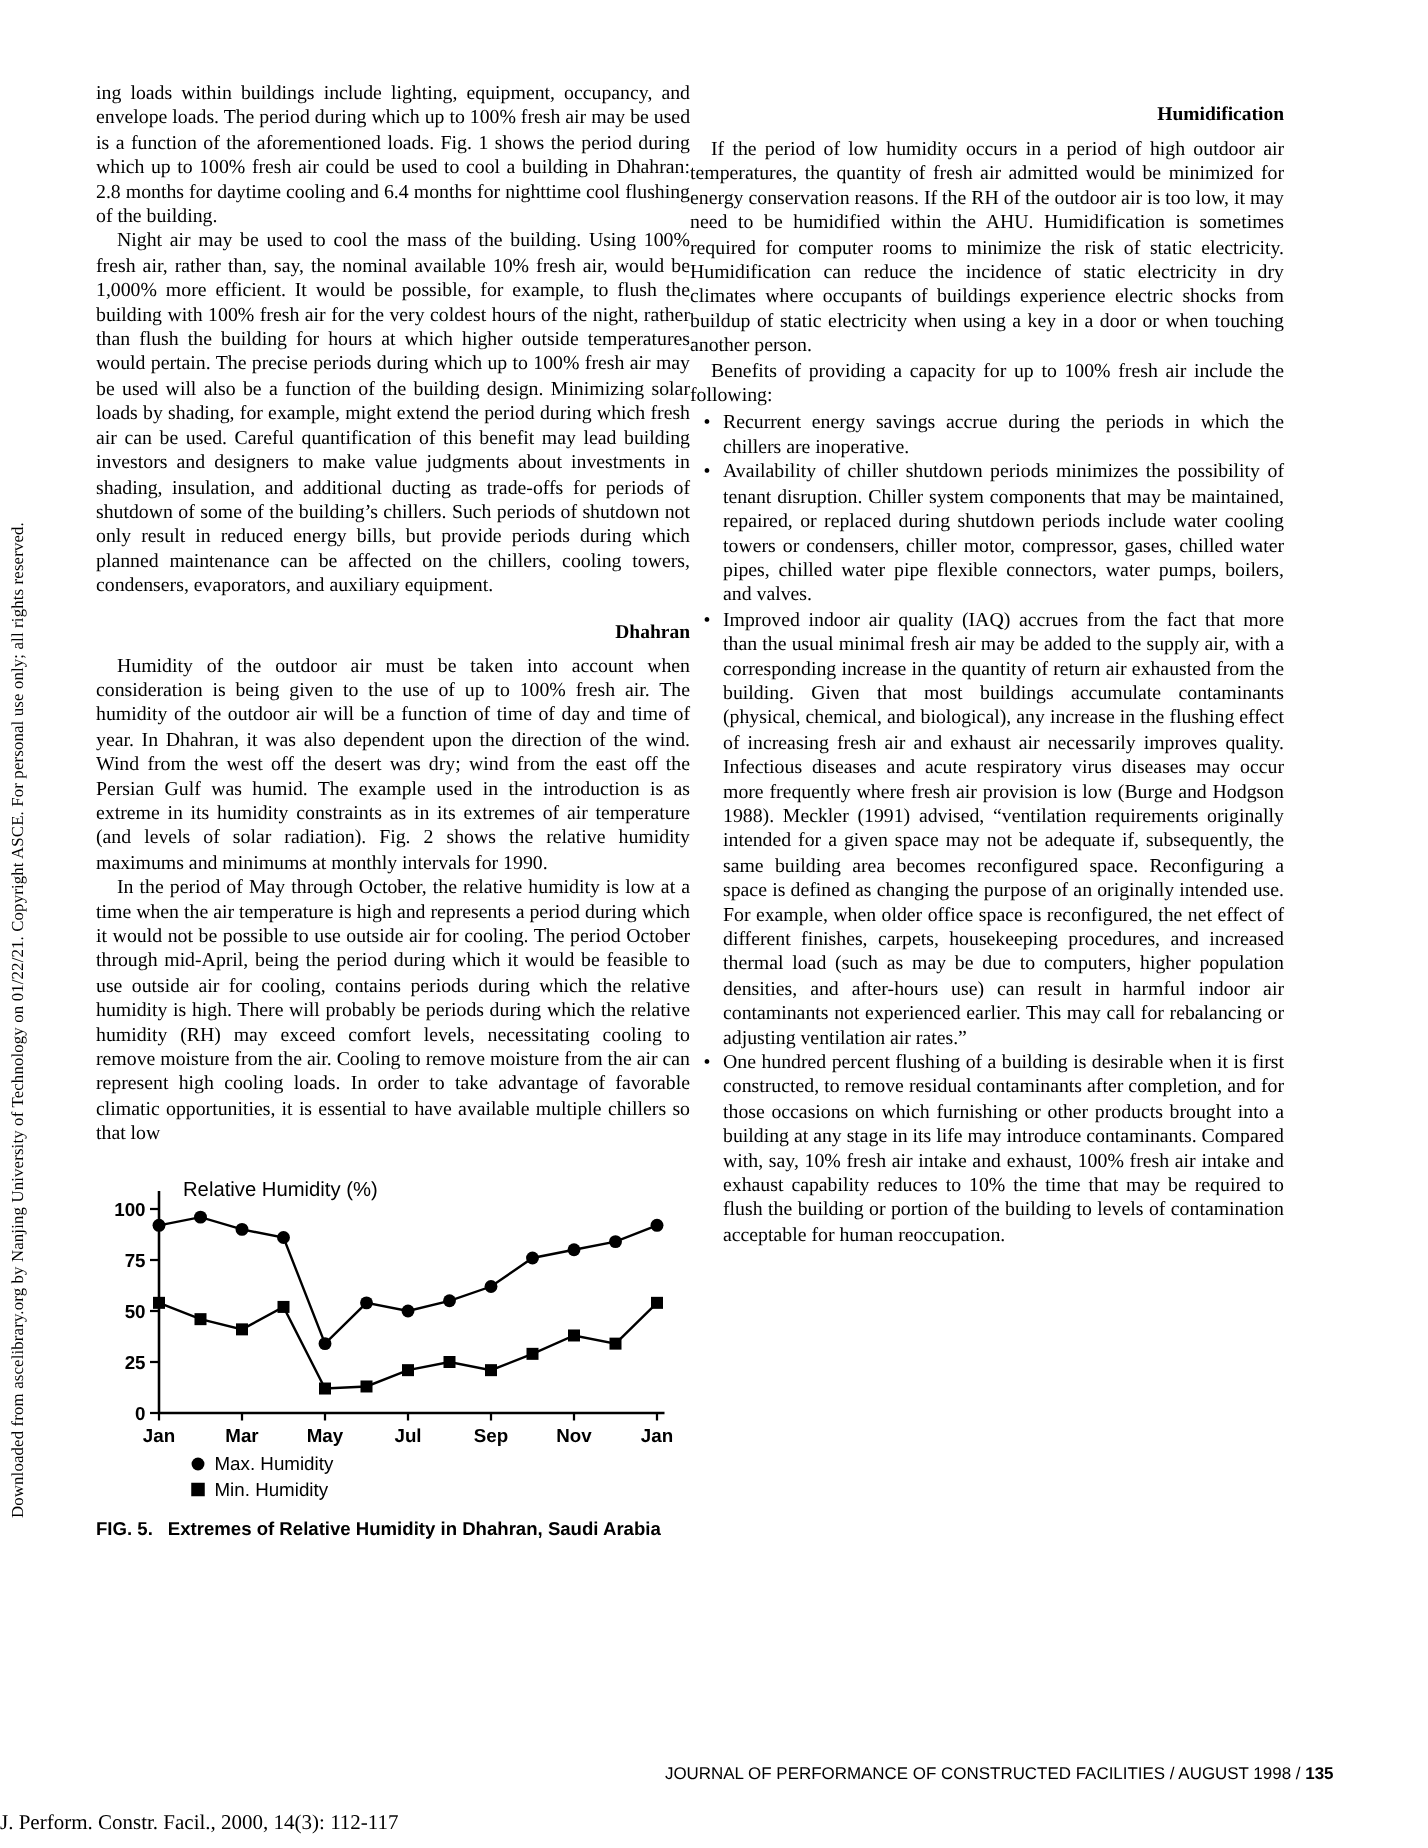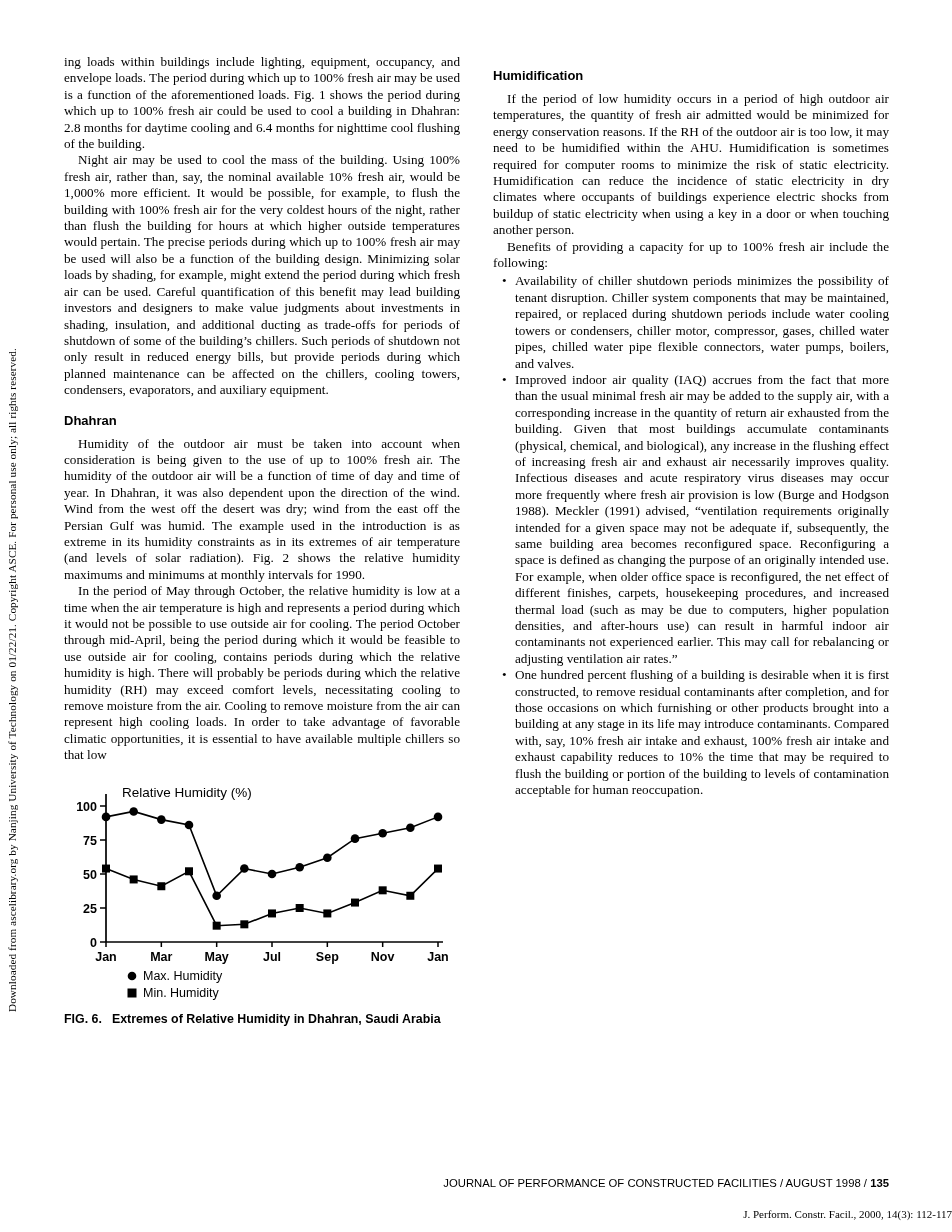--- a/index.html
+++ b/index.html
@@ -9,46 +9,46 @@
     font-family:"Liberation Serif", serif; color:#000;
   }
   .sidebar-note {
     position:absolute; left:6px; top:1012px;
     transform-origin:0 0; transform:rotate(-90deg);
     white-space:nowrap; font-size:11.2px; letter-spacing:0.1px;
     font-family:"Liberation Serif", serif;
   }
   .columns {
     position:absolute; left:64px; top:54px; width:826px;
-    display:flex; gap:33px;
+    display:flex; 
   }
   .col { width:396px; font-size:13.2px; line-height:16.4px; text-align:justify; }
   p.indent { text-indent:14px; }
   h2.sub, h2.main {
-    font-family:Liberation Sans, sans-serif; font-size:13px; font-weight:bold;
-    margin:14px 0 8px 0; text-align:left; line-height:15px;
+    font-family:Liberation Serif, serif; font-size:13px; font-weight:bold;
+    margin:14px 0 8px 0; text-align:right; line-height:15px;
   }
   ul.benefits { list-style:none; margin-top:2px; }
   ul.benefits li { position:relative; padding-left:22px; text-align:justify; }
   ul.benefits li::before { content:"\2022"; position:absolute; left:9px; }
   figure.humidity-figure { display:block; margin:18px 0 0 0; width:396px; }
   .chart-box { width:392px; height:222px; }
   figcaption {
     font-family:"Liberation Sans", sans-serif; font-weight:bold;
     font-size:12.4px; line-height:15.5px; margin-top:8px; text-align:left;
   }
   figcaption .cap-label { margin-right:10px; }
   .footer-line {
     position:absolute; top:1177px; right:63px;
     font-family:"Liberation Sans", sans-serif; font-size:11.3px;
   }
   .footer-line b { font-weight:bold; }
   .citation {
     position:absolute; top:1208px; left:0; width:100%;
-    text-align:right; font-size:11px;
+    text-align:left; font-size:14px;
     font-family:"Liberation Serif", serif;
   }
 </style>
 </head>
 <body>
 
 <div class="sidebar-note">Downloaded from ascelibrary.org by Nanjing University of Technology on 01/22/21. Copyright ASCE. For personal use only; all rights reserved.</div>
 
 <div class="columns">
 
@@ -115,30 +115,31 @@
             <rect x="287" y="116.56" width="8" height="8" fill="#000000"></rect>
             <rect x="314.6666666666667" y="104.32" width="8" height="8" fill="#000000"></rect>
             <rect x="342.3333333333333" y="109.75999999999999" width="8" height="8" fill="#000000"></rect>
             <rect x="370" y="82.56" width="8" height="8" fill="#000000"></rect>
             <circle cx="68" cy="194" r="4.3" fill="#000000"></circle>
             <text x="79" y="198" font-size="12.5" fill="#000000">Max. Humidity</text>
             <rect x="63.5" y="206.5" width="9" height="9" fill="#000000"></rect>
             <text x="79" y="215" font-size="12.5" fill="#000000">Min. Humidity</text>
           </svg></div>
       <figcaption>
-        <span class="cap-label">FIG. 6.</span><span>Extremes of Relative Humidity in Dhahran, Saudi Arabia</span>
+        <span class="cap-label">FIG. 5.</span><span>Extremes of Relative Humidity in Dhahran, Saudi Arabia</span>
       </figcaption>
     </figure>
   </div>
 
   <div class="col">
     <h2 class="sub">Humidification</h2>
     <p class="indent">If the period of low humidity occurs in a period of high outdoor air temperatures, the quantity of fresh air admitted would be minimized for energy conservation reasons. If the RH of the outdoor air is too low, it may need to be humidified within the AHU. Humidification is sometimes required for computer rooms to minimize the risk of static electricity. Humidification can reduce the incidence of static electricity in dry climates where occupants of buildings experience electric shocks from buildup of static electricity when using a key in a door or when touching another person.</p>
     <p class="indent">Benefits of providing a capacity for up to 100% fresh air include the following:</p>
     <ul class="benefits">
+      <li>Recurrent energy savings accrue during the periods in which the chillers are inoperative.</li>
       <li>Availability of chiller shutdown periods minimizes the possibility of tenant disruption. Chiller system components that may be maintained, repaired, or replaced during shutdown periods include water cooling towers or condensers, chiller motor, compressor, gases, chilled water pipes, chilled water pipe flexible connectors, water pumps, boilers, and valves.</li>
       <li>Improved indoor air quality (IAQ) accrues from the fact that more than the usual minimal fresh air may be added to the supply air, with a corresponding increase in the quantity of return air exhausted from the building. Given that most buildings accumulate contaminants (physical, chemical, and biological), any increase in the flushing effect of increasing fresh air and exhaust air necessarily improves quality. Infectious diseases and acute respiratory virus diseases may occur more frequently where fresh air provision is low (Burge and Hodgson 1988). Meckler (1991) advised, “ventilation requirements originally intended for a given space may not be adequate if, subsequently, the same building area becomes reconfigured space. Reconfiguring a space is defined as changing the purpose of an originally intended use. For example, when older office space is reconfigured, the net effect of different finishes, carpets, housekeeping procedures, and increased thermal load (such as may be due to computers, higher population densities, and after-hours use) can result in harmful indoor air contaminants not experienced earlier. This may call for rebalancing or adjusting ventilation air rates.”</li>
       <li>One hundred percent flushing of a building is desirable when it is first constructed, to remove residual contaminants after completion, and for those occasions on which furnishing or other products brought into a building at any stage in its life may introduce contaminants. Compared with, say, 10% fresh air intake and exhaust, 100% fresh air intake and exhaust capability reduces to 10% the time that may be required to flush the building or portion of the building to levels of contamination acceptable for human reoccupation.</li>
     </ul>
   </div>
 
 </div>
 
 <div class="footer-line">
   <span>JOURNAL OF PERFORMANCE OF CONSTRUCTED FACILITIES / AUGUST 1998 /</span>

